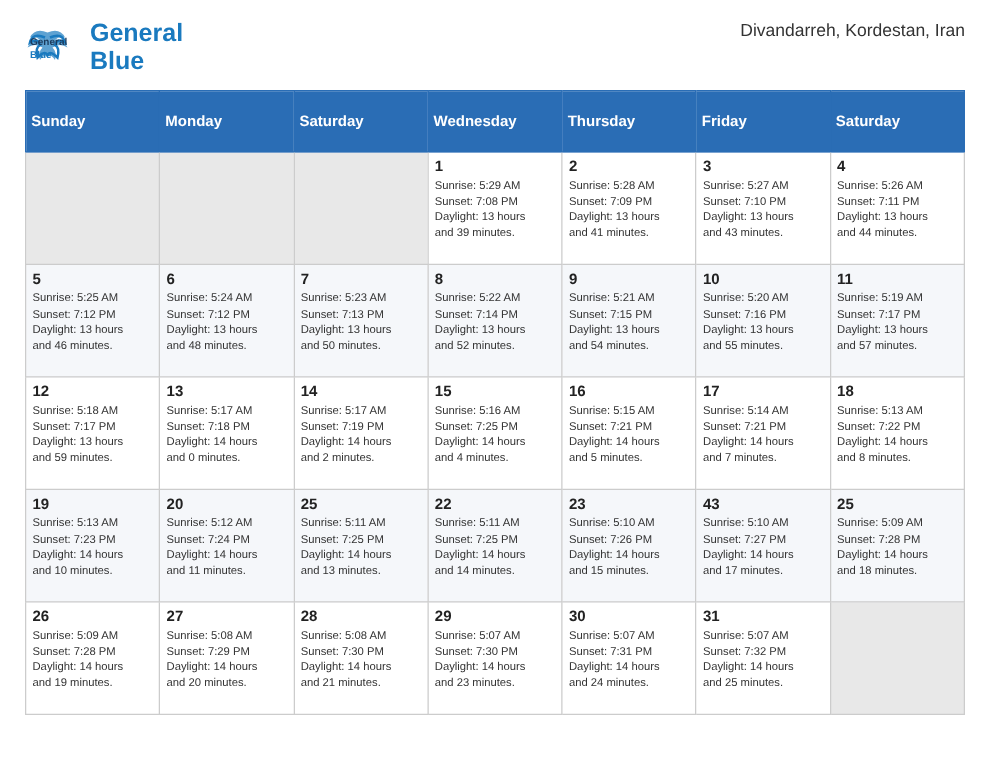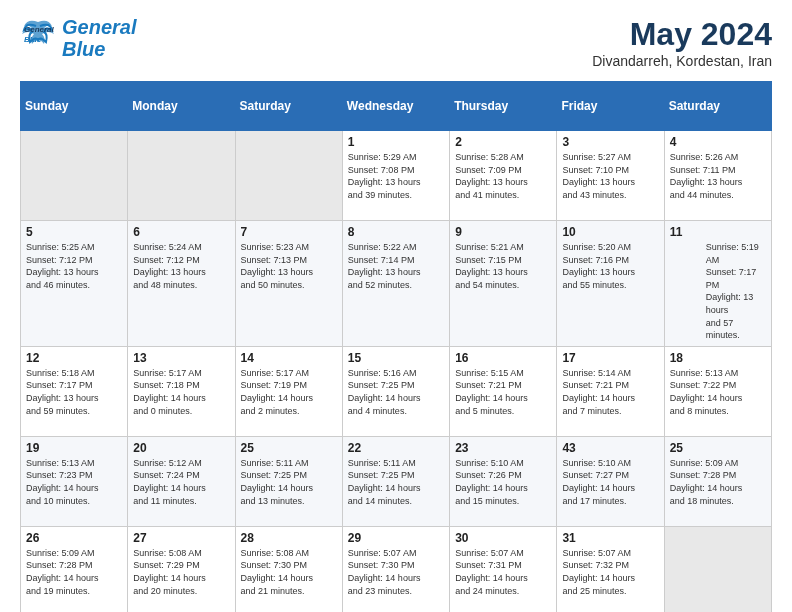--- a/index.html
+++ b/index.html
@@ -14,23 +14,22 @@
       padding: 16px 20px 16px 20px;
     }
     .header {
       display: flex;
       justify-content: space-between;
       align-items: flex-start;
       margin-bottom: 12px;
     }
     .logo {
       display: flex;
-      align-items: flex-start;
-      gap: 6px;
-      font-style: italic;
+      align-items: center;
+      gap: 16px;
     }
     .logo-text {
       font-size: 20px;
       font-weight: bold;
       color: #1a3a5c;
       line-height: 1.1;
     }
     .logo-text span {
       color: #1a7abf;
     }
@@ -109,21 +108,20 @@
         <text x="4" y="26" font-size="8" font-weight="bold" fill="#1a7abf">Blue</text>
       </svg>
       <div>
         <div class="logo-text">
           <span>General</span><br>
           <span style="color:#1a7abf">Blue</span>
         </div>
       </div>
     </div>
     <div class="title-block">
-      <div class="cal-title">May 2024</div>
       <div class="cal-subtitle">Divandarreh, Kordestan, Iran</div>
     </div>
   </div>
 
   <table>
     <thead>
       <tr>
         <th>Sunday</th>
         <th>Monday</th>
         <th>Saturday</th>
@@ -205,21 +203,21 @@
           </td>
           <td>
             <span class="day-num">10</span>
             <div class="day-info" style="white-space: pre-line;">Sunrise: 5:20 AM
 Sunset: 7:16 PM
 Daylight: 13 hours
 and 55 minutes.</div>
           </td>
           <td>
             <span class="day-num">11</span>
-            <div class="day-info" style="white-space: pre-line; margin-left: 36px;">Sunrise: 5:19 AM
+            <div class="day-info" style="white-space: pre-line;">Sunrise: 5:19 AM
 Sunset: 7:17 PM
 Daylight: 13 hours
 and 57 minutes.</div>
           </td>
         </tr>
         <tr>
           <td>
             <span class="day-num">12</span>
             <div class="day-info" style="white-space: pre-line;">Sunrise: 5:18 AM
 Sunset: 7:17 PM

